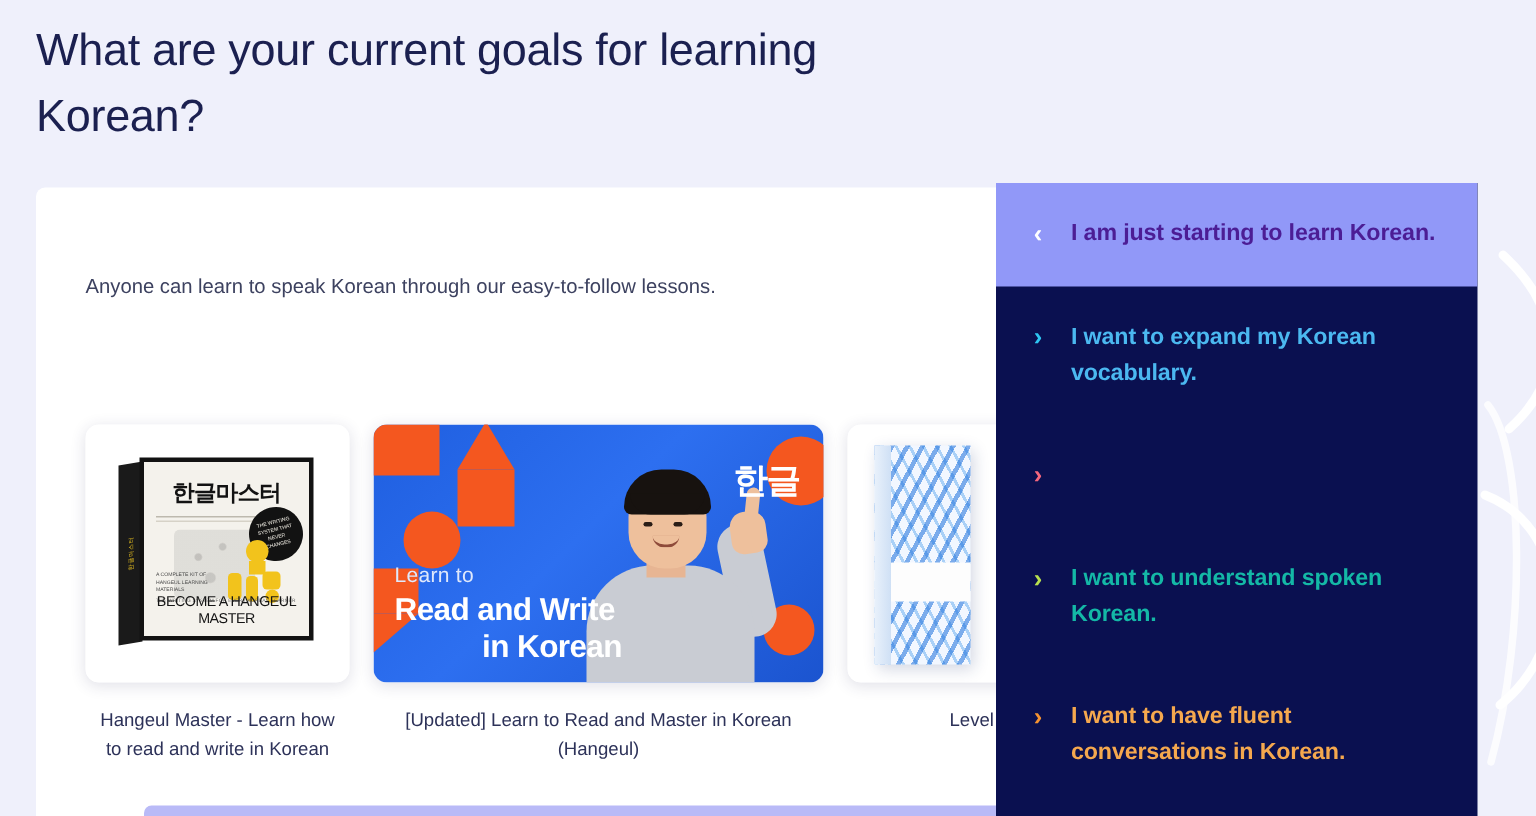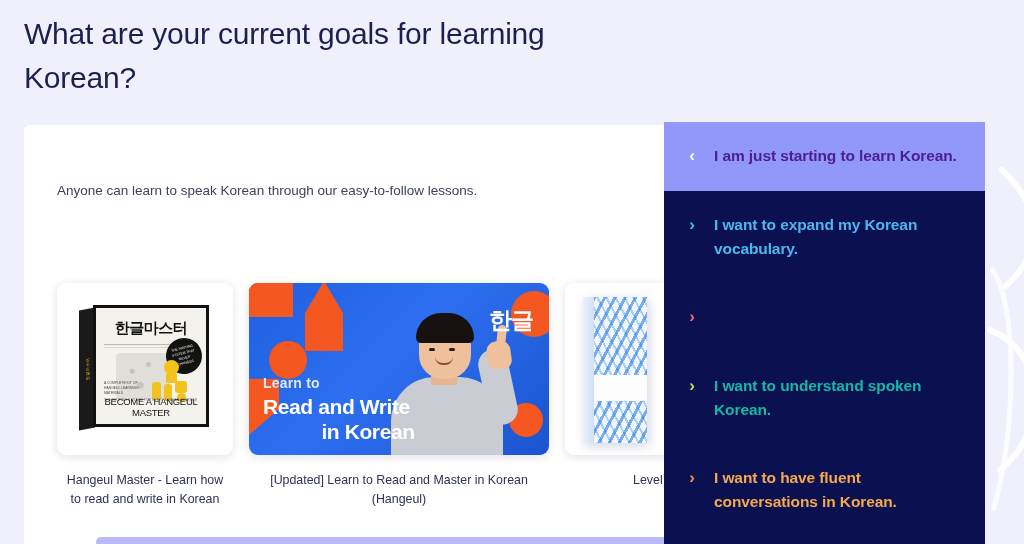--- a/index.html
+++ b/index.html
@@ -141,21 +141,21 @@
   
   .vid {
     position:absolute; inset:0;
     background:linear-gradient(135deg,#1f5fe0 0%,#2d6ff0 45%,#1b54cf 100%);
   }
   .vid .sq{ position:absolute; background:#f4571f; }
   .vid .tri{ position:absolute; width:0; height:0; }
   .vid .circ{ position:absolute; background:#f4571f; border-radius:50%; }
   .vid-learn{
     position:absolute; left:14px; bottom:64px;
-    font-size:14px; color:#dfe8fb; font-weight:700; letter-spacing:.2px;
+    font-size:14px; color:#dfe8fb; font-weight:400; letter-spacing:.2px;
   }
   .vid-main{
     position:absolute; left:14px; bottom:10px; width:190px;
     font-size:21px; font-weight:700; color:#fff; line-height:1.18;
     letter-spacing:-0.4px;
   }
   .vid-main .l2{ display:block; text-align:center; padding-left:20px;}
   .vid-ko{
     position:absolute; right:16px; top:22px;
     font-size:23px; font-weight:700; color:#fff; letter-spacing:-1px;

